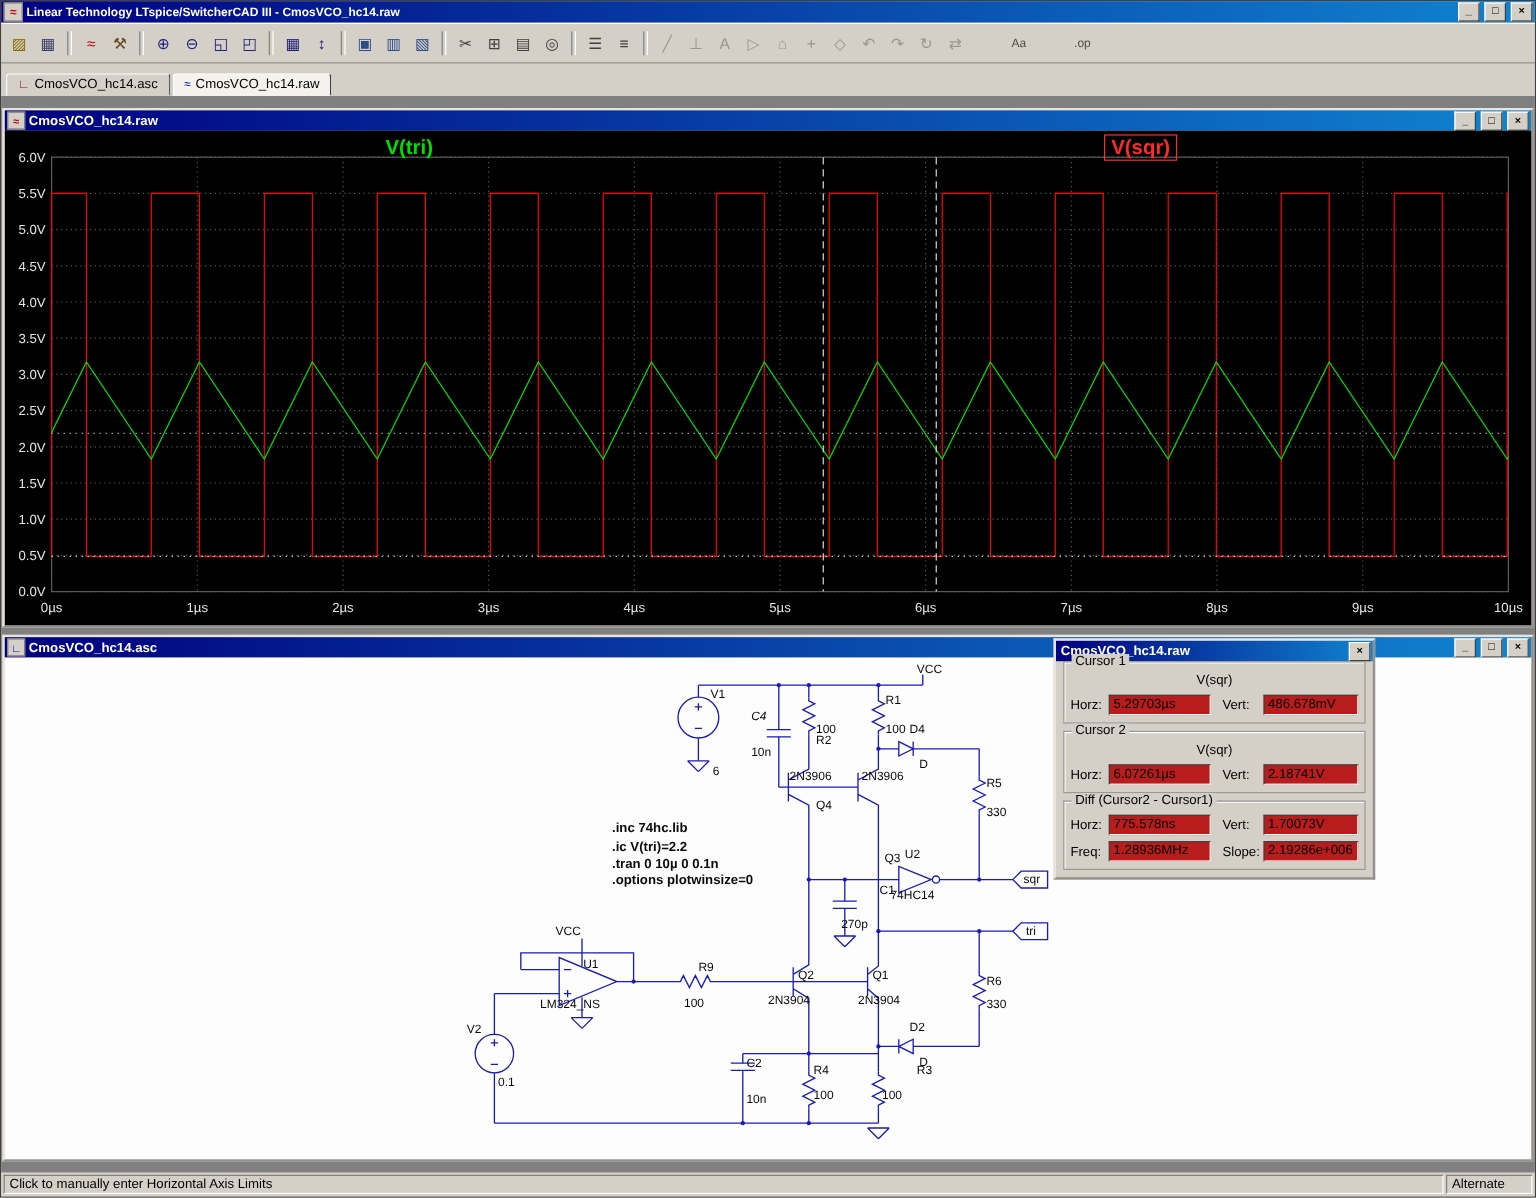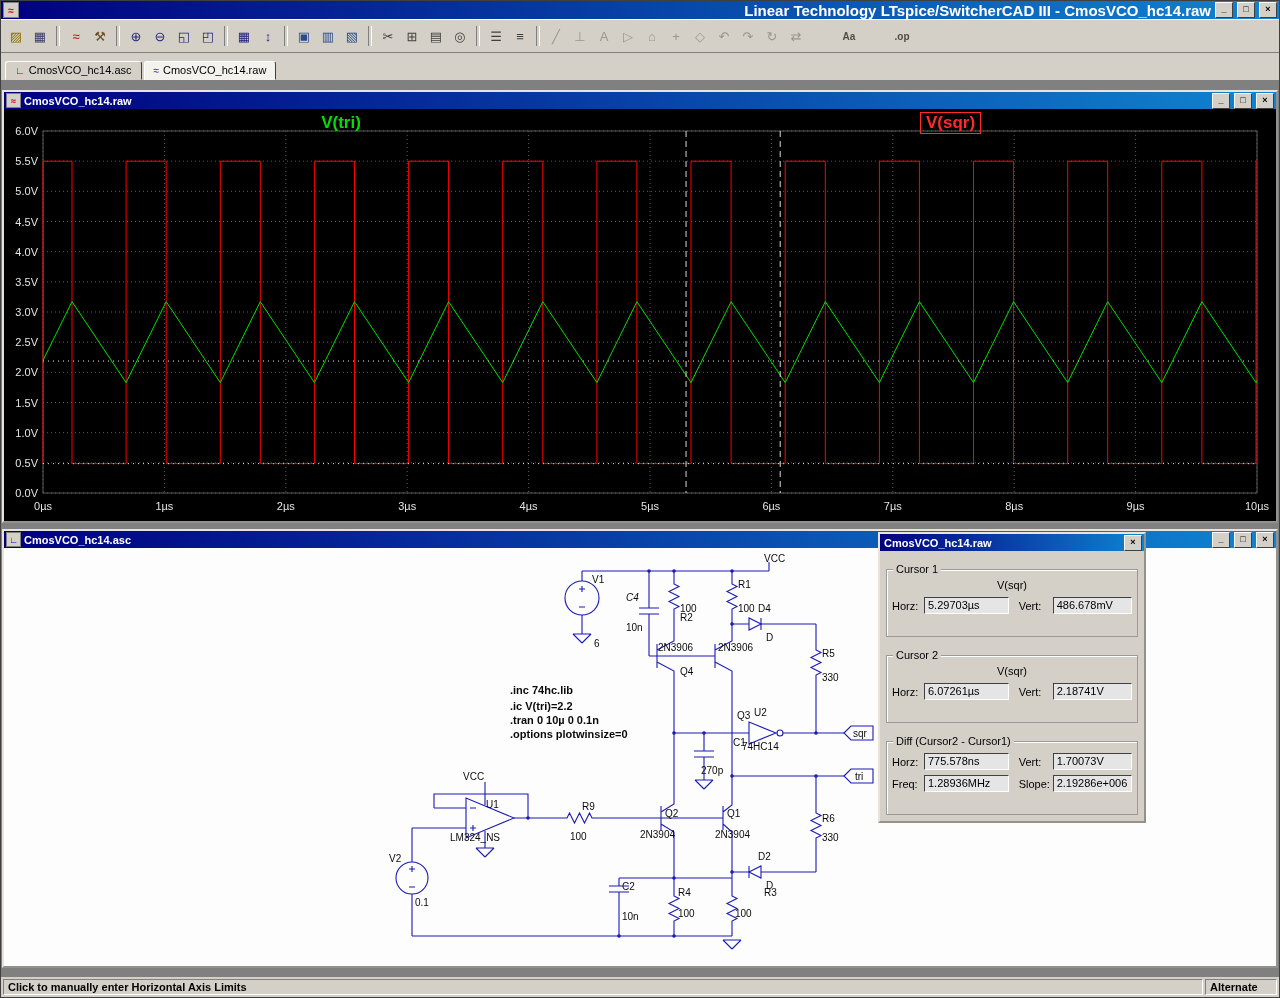--- a/index.html
+++ b/index.html
@@ -6,33 +6,33 @@
   body{width:1280px;height:998px;overflow:hidden;background:#808080;
        font-family:"Liberation Sans",sans-serif;font-size:11px;color:#000;user-select:none;}
   #app{width:1280px;height:998px;display:flex;flex-direction:column;background:#d4d0c8;
        border:1px solid #404040;box-sizing:border-box;}
 
   
   .titlebar{height:18px;flex:none;background:linear-gradient(90deg,#000080,#1084d0);
             display:flex;align-items:center;padding:0 2px;gap:3px;color:#fff;font-weight:bold;}
   .app-icon{width:14px;height:14px;background:#d4d0c8;border:1px solid #808080;
             display:flex;align-items:center;justify-content:center;font-size:10px;color:#c00000;flex:none;}
-  .titlebar .t-text{flex:1;white-space:nowrap;overflow:hidden;font-size:15px;text-align:right;}
+  .titlebar .t-text{flex:1;white-space:nowrap;overflow:hidden;font-size:10px;}
   .tb-btn{width:16px;height:14px;flex:none;background:#d4d0c8;border:1px solid;
           border-color:#ffffff #404040 #404040 #ffffff;color:#000;font-size:9px;font-weight:bold;
           line-height:12px;text-align:center;margin-left:1px;}
 
   
   .menubar{height:19px;flex:none;display:flex;align-items:center;padding-left:2px;background:#d4d0c8;}
   .menu-item{padding:2px 7px;}
   .toolbar{height:28px;flex:none;display:flex;align-items:center;padding:2px 3px;background:#d4d0c8;
            border-top:1px solid #ffffff;border-bottom:1px solid #808080;}
   .ticon{width:22px;height:22px;display:flex;align-items:center;justify-content:center;
          font-size:13px;margin:0 1px;flex:none;}
-  .ticon.small{font-size:10px;font-weight:bold;margin-left:30px;}
+  .ticon.small{font-size:10px;font-weight:normal;margin-left:30px;}
   .tsep{width:2px;height:20px;border-left:1px solid #808080;border-right:1px solid #ffffff;margin:0 4px;flex:none;}
   .tabbar{height:25px;flex:none;display:flex;align-items:flex-end;padding:2px 2px 0 4px;gap:2px;background:#d4d0c8;}
   .tab{display:flex;align-items:center;gap:4px;padding:2px 9px 3px;background:#d4d0c8;
        border:1px solid;border-color:#ffffff #404040 #d4d0c8 #ffffff;border-radius:3px 3px 0 0;}
   .tab.active{background:#f4f2ec;border-bottom-color:#f4f2ec;}
   .tabicon{font-size:10px;}
 
   
   #mdi{flex:1;position:relative;background:#808080;overflow:hidden;}
   .child-window{position:absolute;background:#d4d0c8;border:2px outset #e8e4dc;box-sizing:border-box;}
@@ -51,33 +51,33 @@
   .sch-content{position:relative;background:#fdfdfd;height:418px;overflow:hidden;}
   #sch-svg{position:absolute;left:0;top:0;stroke:#1a1ab8;fill:none;stroke-width:1.1;}
   #sch-labels{position:absolute;left:0;top:0;width:100%;height:100%;}
   .sch-label{position:absolute;font-size:10px;color:#0a0a0a;white-space:pre;line-height:11px;}
   .sch-label.bold{font-weight:bold;font-size:11px;}
 
   
   .dialog{position:absolute;left:877px;top:452px;width:268px;background:#d4d0c8;
           border:2px outset #e8e4dc;z-index:20;box-sizing:border-box;}
   .group{position:relative;border:1px solid #9a9a9a;box-shadow:1px 1px 0 #ffffff inset;
-         margin:18px 6px 6px;padding:9px 5px 22px;}
+         margin:0 6px 6px;padding:9px 5px 6px;}
   .group-caption{position:absolute;top:-7px;left:6px;background:#d4d0c8;padding:0 3px;}
   .trace-name{text-align:center;height:13px;}
   .drow{display:flex;align-items:center;margin-top:5px;}
   .dlabel{width:32px;flex:none;}
   .dlabel.r{margin-left:10px;width:34px;}
-  .fld{background:#e5e5e5;border:1px solid;border-color:#404040 #ffffff #ffffff #404040;
+  .fld{background:#b91c1c;border:1px solid;border-color:#404040 #ffffff #ffffff #404040;
        padding:1px 3px;height:13px;box-sizing:content-box;}
   .fld.horz{width:86px;}
   .fld.vert{width:80px;}
 
   
-  .statusbar{height:20px;flex:none;display:flex;gap:2px;padding:2px;background:#d4d0c8;box-sizing:border-box;font-weight:bold;}
+  .statusbar{height:20px;flex:none;display:flex;gap:2px;padding:2px;background:#d4d0c8;box-sizing:border-box;}
   .status-panel{border:1px solid;border-color:#808080 #ffffff #ffffff #808080;padding:1px 4px;flex:1;white-space:nowrap;overflow:hidden;}
   .status-right{flex:none;width:62px;}
 
   svg text{font-family:"Liberation Sans",sans-serif;}
 </style>
 </head>
 <body>
 
 <div id="app">
 

